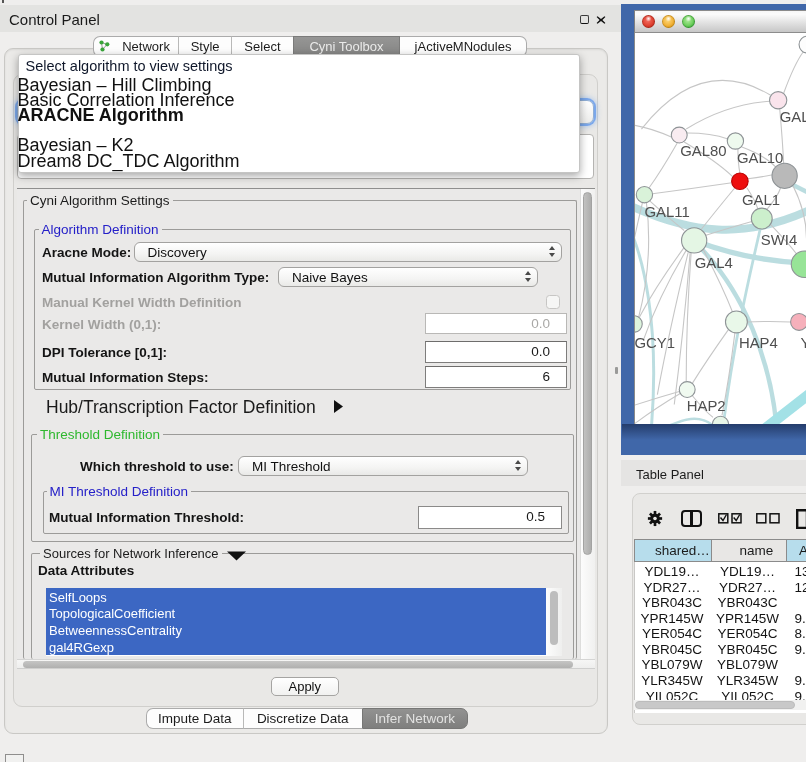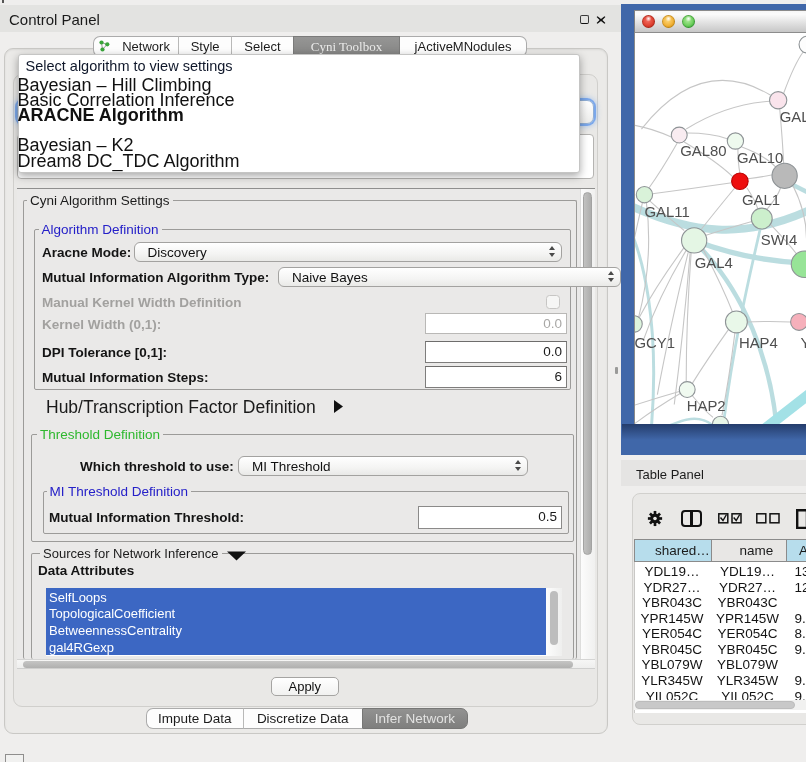--- a/index.html
+++ b/index.html
@@ -8,21 +8,21 @@
 #root { position:relative; width:806px; height:762px; background:#efeeed; overflow:hidden; }
 .abs { position:absolute; }
 .lbl { font-size:13.5px; font-weight:bold; color:#141414; white-space:nowrap; }
 .lbl.dis { color:#a2a19f; }
 .combo { position:absolute; border:1px solid #a3a2a0; border-radius:6px;
   background:linear-gradient(#ffffff,#f4f4f3 60%,#e9e9e7); height:20px; }
 .combo .ctext { position:absolute; left:13px; top:2.5px; font-size:13.5px; color:#111; }
 .carr { position:absolute; width:0; height:0; border-left:3.5px solid transparent; border-right:3.5px solid transparent; }
 .carr.up { border-bottom:4.5px solid #4a4a4a; }
 .carr.dn { border-top:4.5px solid #4a4a4a; }
-.field { position:absolute; background:#fff; font-size:13.5px; text-align:right; padding-right:4px; }
+.field { position:absolute; background:#fff; font-size:13.5px; text-align:right; padding-right:16px; }
 .gbox { position:absolute; border:1px solid #9c9b99; border-radius:2px; }
 .gtitle { position:absolute; top:-8px; font-size:13.5px; background:#eae9e8; padding:0 3px; white-space:nowrap; line-height:15px; }
 .tabseg { position:absolute; top:35.5px; height:21.5px; background:#fdfdfd; border-top:1px solid #ababab; border-bottom:1px solid #ababab; font-size:13px; color:#1c1c1c; text-align:center; line-height:20px; white-space:nowrap; }
 .btabseg { position:absolute; top:707.5px; height:21px; background:#fdfdfd; border-top:1px solid #ababab; border-bottom:1px solid #ababab; font-size:13.5px; color:#1c1c1c; text-align:center; line-height:20px; white-space:nowrap; }
 .pitem { position:absolute; left:17.5px; font-size:18px; color:#111; white-space:nowrap; }
 </style>
 </head>
 <body>
 <div id="root">
 
@@ -55,21 +55,21 @@
   <div class="gbox" style="left:34px;top:229px;width:537px;height:161px;">
     <span class="gtitle" style="left:3.5px;color:#2520c8;text-align:right;">Algorithm Definition</span>
   </div>
   <div class="lbl abs" style="left:42px;top:245px;">Aracne Mode:</div>
   <div class="combo" style="left:133.5px;top:241.5px;width:428.5px;">
     <span class="ctext">Discovery</span>
     <span class="carr up" style="right:6px;top:3.5px;"></span>
     <span class="carr dn" style="right:6px;bottom:3.5px;"></span>
   </div>
   <div class="lbl abs" style="left:42px;top:270px;">Mutual Information Algorithm Type:</div>
-  <div class="combo" style="left:278px;top:266.5px;width:343px;">
+  <div class="combo" style="left:278px;top:266.5px;width:260px;">
     <span class="ctext">Naive Bayes</span>
     <span class="carr up" style="right:6px;top:3.5px;"></span>
     <span class="carr dn" style="right:6px;bottom:3.5px;"></span>
   </div>
   <div class="lbl dis abs" style="left:42px;top:295px;">Manual Kernel Width Definition</div>
   <div class="abs" style="left:546px;top:295px;width:14px;height:14px;border:1px solid #c7c6c4;border-radius:3.5px;background:#f6f6f5;"></div>
   <div class="lbl dis abs" style="left:42px;top:317px;">Kernel Width (0,1):</div>
   <div class="field" style="left:425px;top:313px;width:142px;height:21px;border:1px solid #b9b8b6;color:#a9a8a6;line-height:19px;">0.0</div>
   <div class="lbl abs" style="left:42px;top:345px;">DPI Tolerance [0,1]:</div>
   <div class="field" style="left:425px;top:341px;width:142px;height:22px;border:1px solid #7e7d7c;border-top-color:#6e6d6c;color:#1a1a1a;line-height:20px;">0.0</div>
@@ -125,21 +125,21 @@
 
   <div class="tabseg" style="left:92.8px;width:85.5px;border-left:1px solid #ababab;border-radius:7px 0 0 7px;padding-left:20px;">Network</div>
   <svg class="abs" style="left:99px;top:39.5px;" width="11" height="12" viewBox="0 0 11 12">
     <path d="M2.5 2.5 L8 4.5 M2.5 2.5 L3.5 9.5 M8 4.5 L3.5 9.5" stroke="#9a9a9a" stroke-width="1"></path>
     <circle cx="2.5" cy="2.5" r="2.1" fill="#3aa53a"></circle>
       <circle cx="8.3" cy="4.3" r="2.1" fill="#3aa53a"></circle>
       <circle cx="3.5" cy="9.5" r="2.1" fill="#3aa53a"></circle>
   </svg>
   <div class="tabseg" style="left:178.3px;width:52.6px;border-left:1px solid #b9b9b8;">Style</div>
   <div class="tabseg" style="left:230.9px;width:62.1px;border-left:1px solid #b9b9b8;">Select</div>
-  <div class="tabseg" style="left:293px;width:107px;background:linear-gradient(#969695,#848483);border:1px solid #7b7b7a;color:#ebebea;font-family:Liberation Serif, serif;">Cyni Toolbox</div>
+  <div class="tabseg" style="left:293px;width:107px;background:linear-gradient(#969695,#848483);border:1px solid #7b7b7a;color:#ebebea;">Cyni Toolbox</div>
   <div class="tabseg" style="left:400px;width:127px;border-right:1px solid #ababab;border-radius:0 7px 7px 0;">jActiveMNodules</div>
 
   <div class="abs" style="left:17.5px;top:53.5px;width:562.5px;height:119.5px;background:#fff;border:1px solid #c5c5c4;border-radius:3px;box-shadow:0 3px 9px rgba(0,0,0,0.35);"></div>
   <div class="abs" style="left:17.5px;top:58px;width:562.5px;text-align:left;padding-left:8px;font-size:14.5px;color:#0f172a;">Select algorithm to view settings</div>
   <div class="pitem" style="top:74.5px;">Bayesian – Hill Climbing</div>
   <div class="pitem" style="top:89.7px;">Basic Correlation Inference</div>
   <div class="pitem" style="top:104.9px;font-weight:bold;">ARACNE Algorithm</div>
   <div class="pitem" style="top:135.3px;">Bayesian – K2</div>
   <div class="pitem" style="top:150.5px;">Dream8 DC_TDC Algorithm</div>
 

